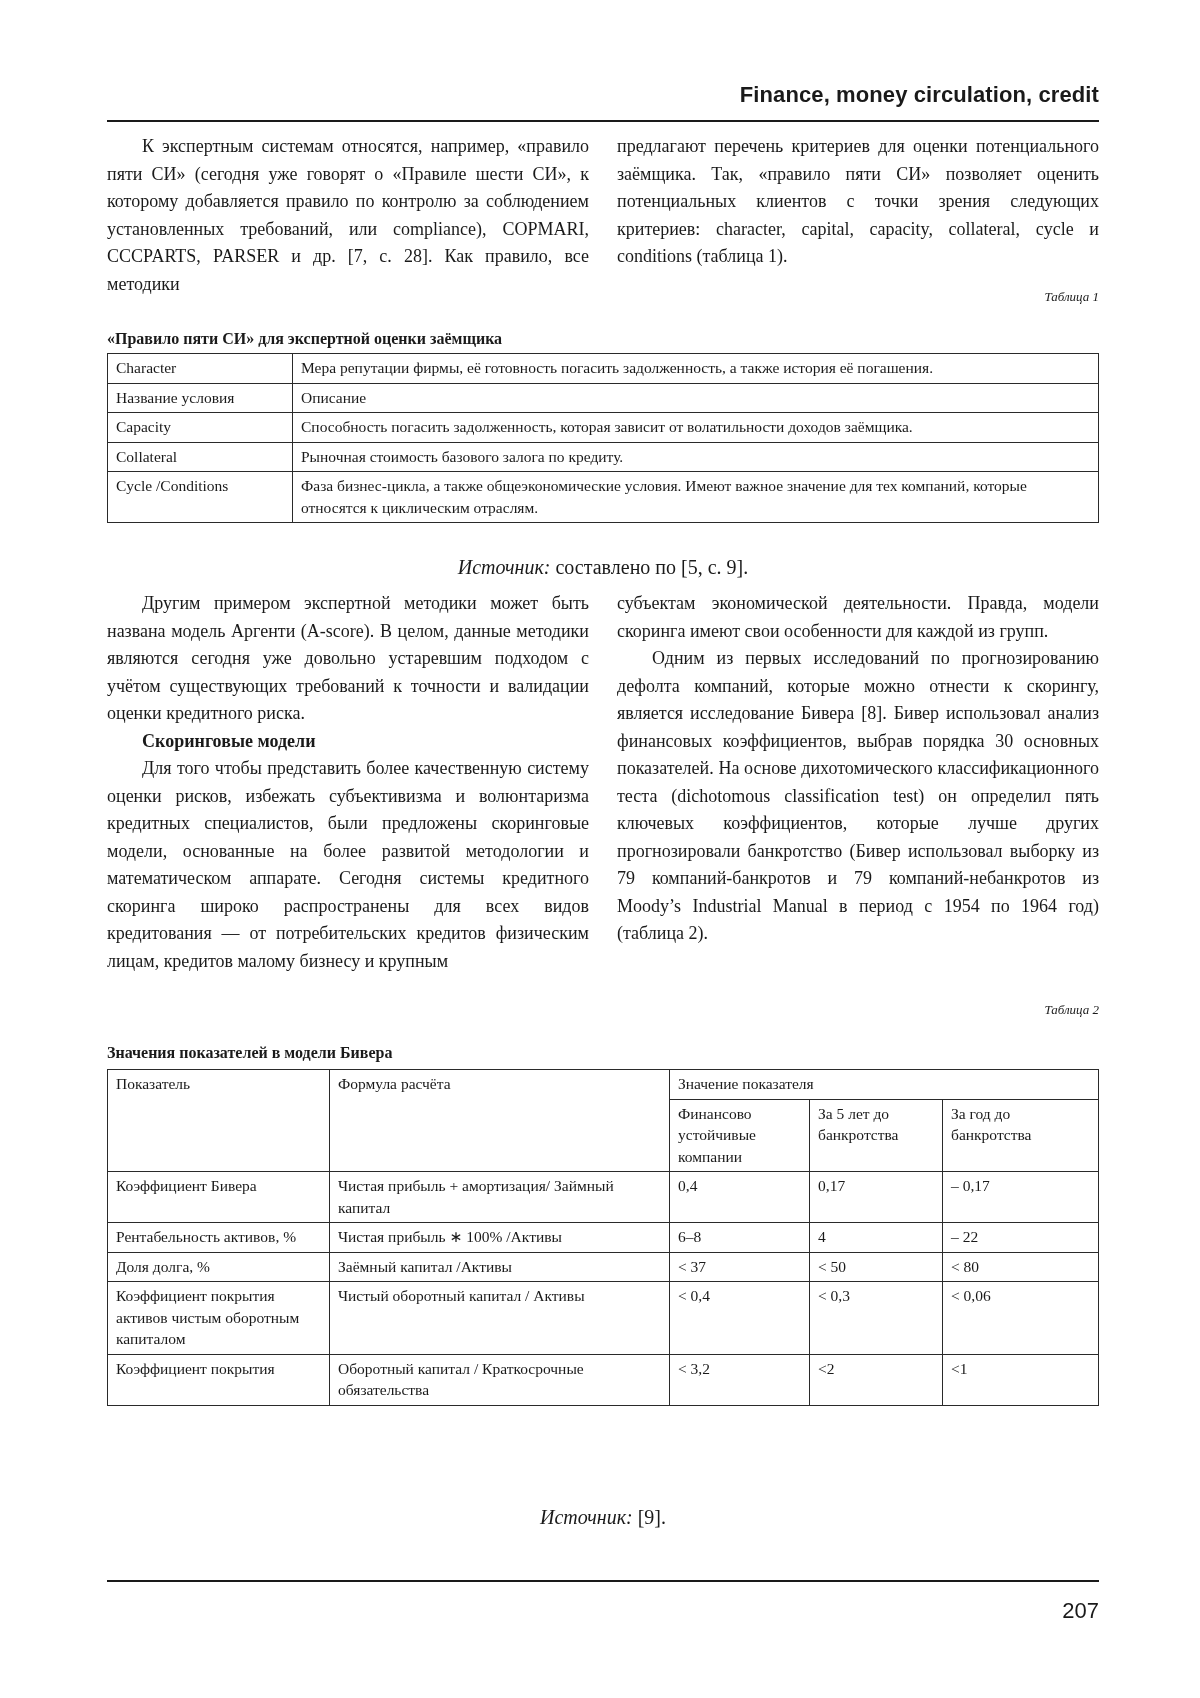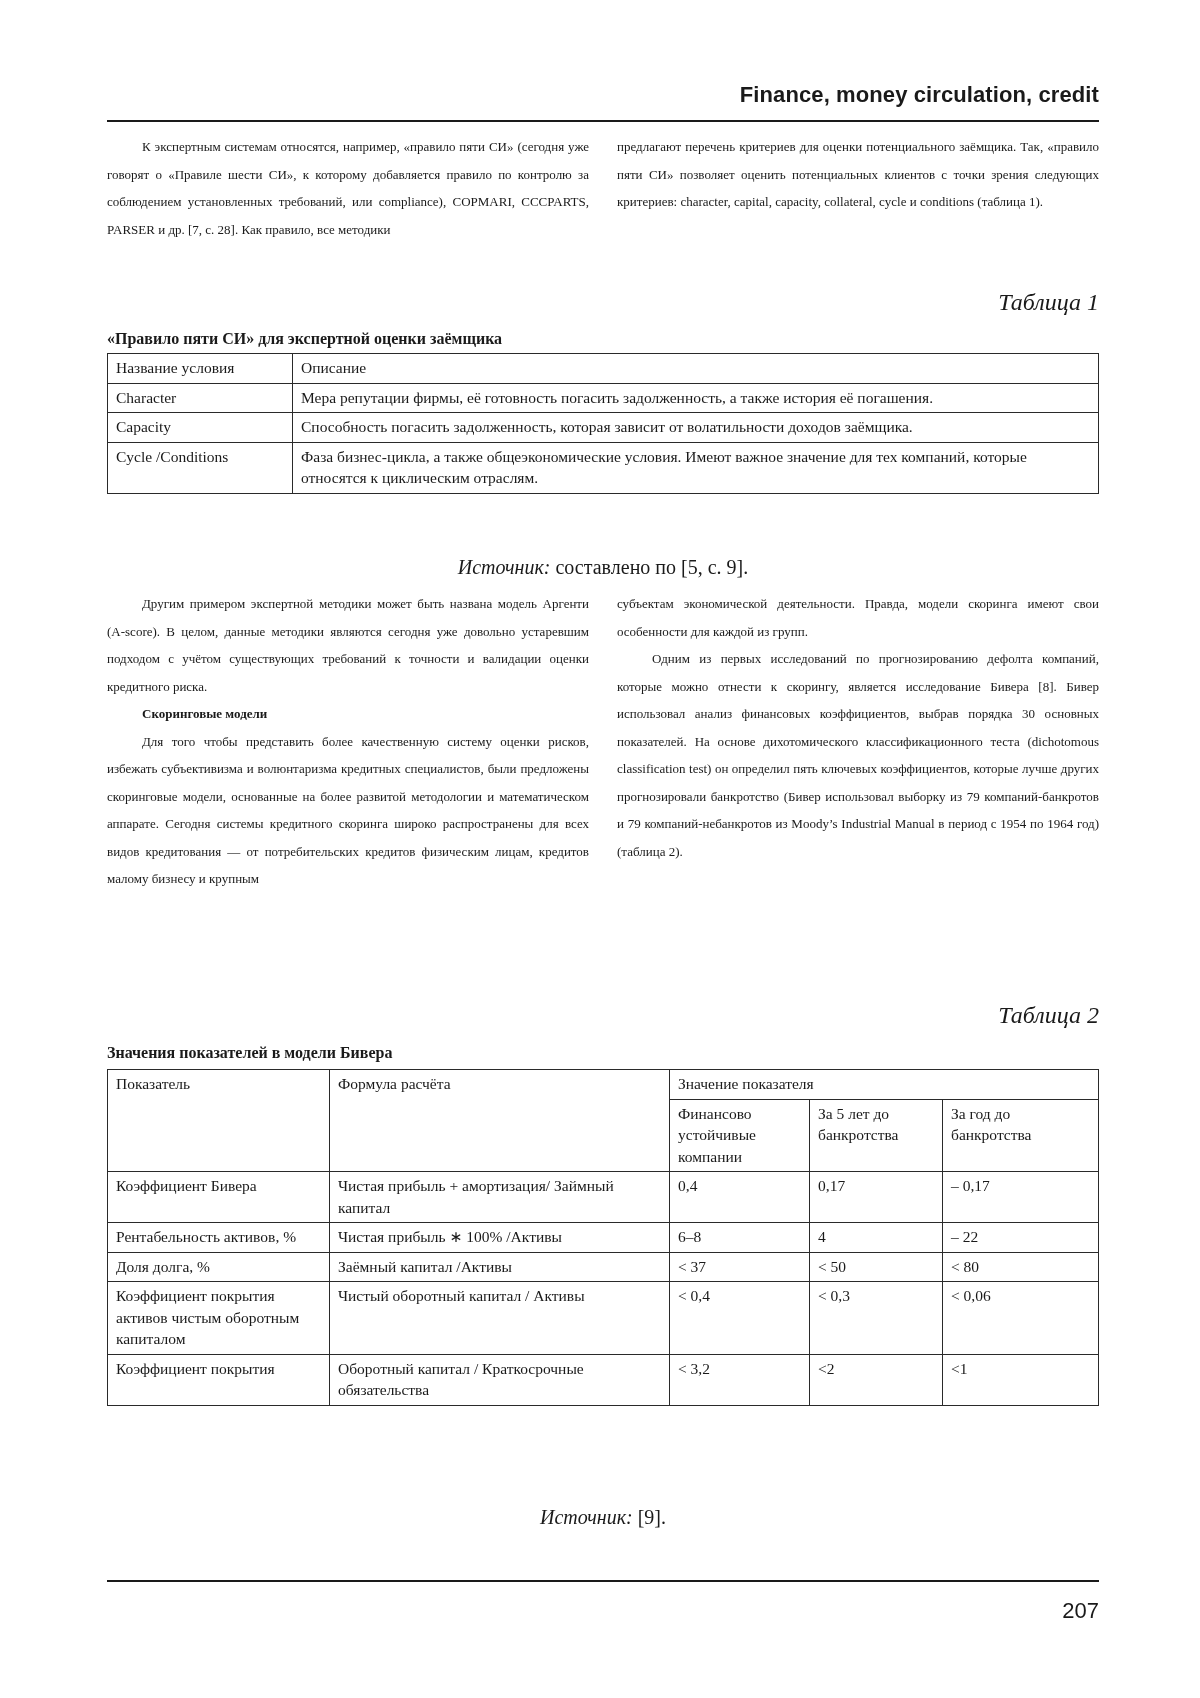--- a/index.html
+++ b/index.html
@@ -1,25 +1,25 @@
 <!DOCTYPE html>
 <html><head>
 <meta charset="utf-8">
 <style>
   html, body { margin: 0; padding: 0; background: #ffffff; }
   body { width: 1200px; height: 1698px; position: relative; overflow: hidden; color: #1a1a1a; font-family: "Liberation Serif", serif; }
   .page { position: absolute; left: 107px; top: 0; width: 992px; }
   .running-head { position: absolute; right: 0; top: 82px; font-family: "Liberation Sans", sans-serif; font-weight: bold; font-size: 22px; letter-spacing: 0.1px; }
   .head-rule { position: absolute; left: 0; top: 120px; width: 992px; height: 2px; background: #1a1a1a; }
-  .col { position: absolute; width: 482px; font-size: 13px; line-height: 27.5px; text-align: justify; }
+  .col { position: absolute; width: 482px; font-size: 18px; line-height: 27.5px; text-align: justify; }
   .col p { margin: 0; }
   .indent { text-indent: 35px; }
   .col-left { left: 0; }
   .col-right { left: 510px; }
-  .table-label { position: absolute; right: 0; font-style: italic; font-size: 24px; }
+  .table-label { position: absolute; right: 0; font-style: italic; font-size: 13px; }
   .table-title { position: absolute; left: 0; width: 992px; font-weight: bold; font-size: 16px; }
   table { border-collapse: collapse; position: absolute; left: 0; width: 992px; font-size: 15.5px; line-height: 21.5px; }
   td, th { border: 1.6px solid #2a2a2a; padding: 3px 8px 4px 8px; vertical-align: top; text-align: left; font-weight: normal; }
   .t1 td:first-child { width: 168px; }
   .source { position: absolute; left: 0; width: 992px; text-align: center; font-size: 20px; }
   .source i { font-style: italic; }
   .foot-rule { position: absolute; left: 0; top: 1580px; width: 992px; height: 2px; background: #1a1a1a; }
   .footer { position: absolute; left: 0; top: 1598px; width: 992px; font-family: "Liberation Sans", sans-serif; font-size: 22px; }
   .footer .page-num { position: absolute; right: 0; top: 0; }
   .subhead { font-weight: bold; padding-left: 35px; }
@@ -38,30 +38,34 @@
   <div class="col col-right" style="top:133px;">
     <p>предлагают перечень критериев для оценки потенциального заёмщика. Так, «правило пяти СИ» позволяет оценить потенциальных клиентов с точки зрения следующих критериев: character, capital, capacity, collateral, cycle и conditions (таблица 1).</p>
   </div>
 
   <div class="table-label" style="top:289px;">Таблица 1</div>
   <div class="table-title" style="top:330px;">«Правило пяти СИ» для экспертной оценки заёмщика</div>
 
   <table class="t1" style="top:353px;">
     <tbody>
         <tr>
+      <td>Character</td>
+      <td>Мера репутации фирмы, её готовность погасить задолженность, а также история её погашения.</td>
+    </tr>
+    <tr>
       <td>Название условия</td>
       <td>Описание</td>
     </tr>
     <tr>
-      <td>Character</td>
-      <td>Мера репутации фирмы, её готовность погасить задолженность, а также история её погашения.</td>
+      <td>Capacity</td>
+      <td>Способность погасить задолженность, которая зависит от волатильности доходов заёмщика.</td>
     </tr>
     <tr>
-      <td>Capacity</td>
-      <td>Способность погасить задолженность, которая зависит от волатильности доходов заёмщика.</td>
+      <td>Collateral</td>
+      <td>Рыночная стоимость базового залога по кредиту.</td>
     </tr>
     <tr>
       <td>Cycle /Conditions</td>
       <td>Фаза бизнес-цикла, а также общеэкономические условия. Имеют важное значение для тех компаний, которые относятся к циклическим отраслям.</td>
     </tr>
   </tbody>
     </table>
 
   <div class="source" style="top:556px;">
     <i>Источник:</i><span> составлено по [5, с. 9].</span>

